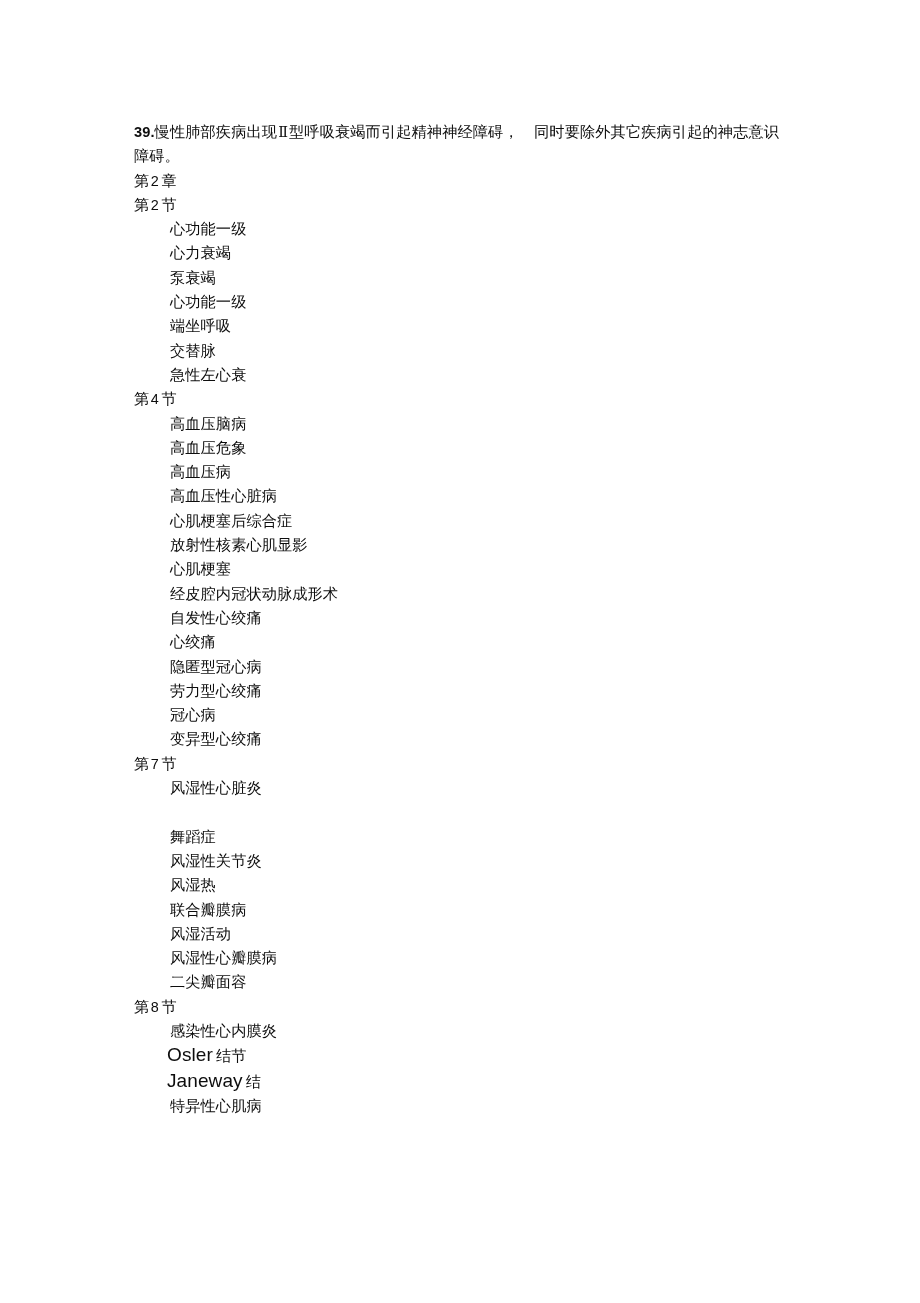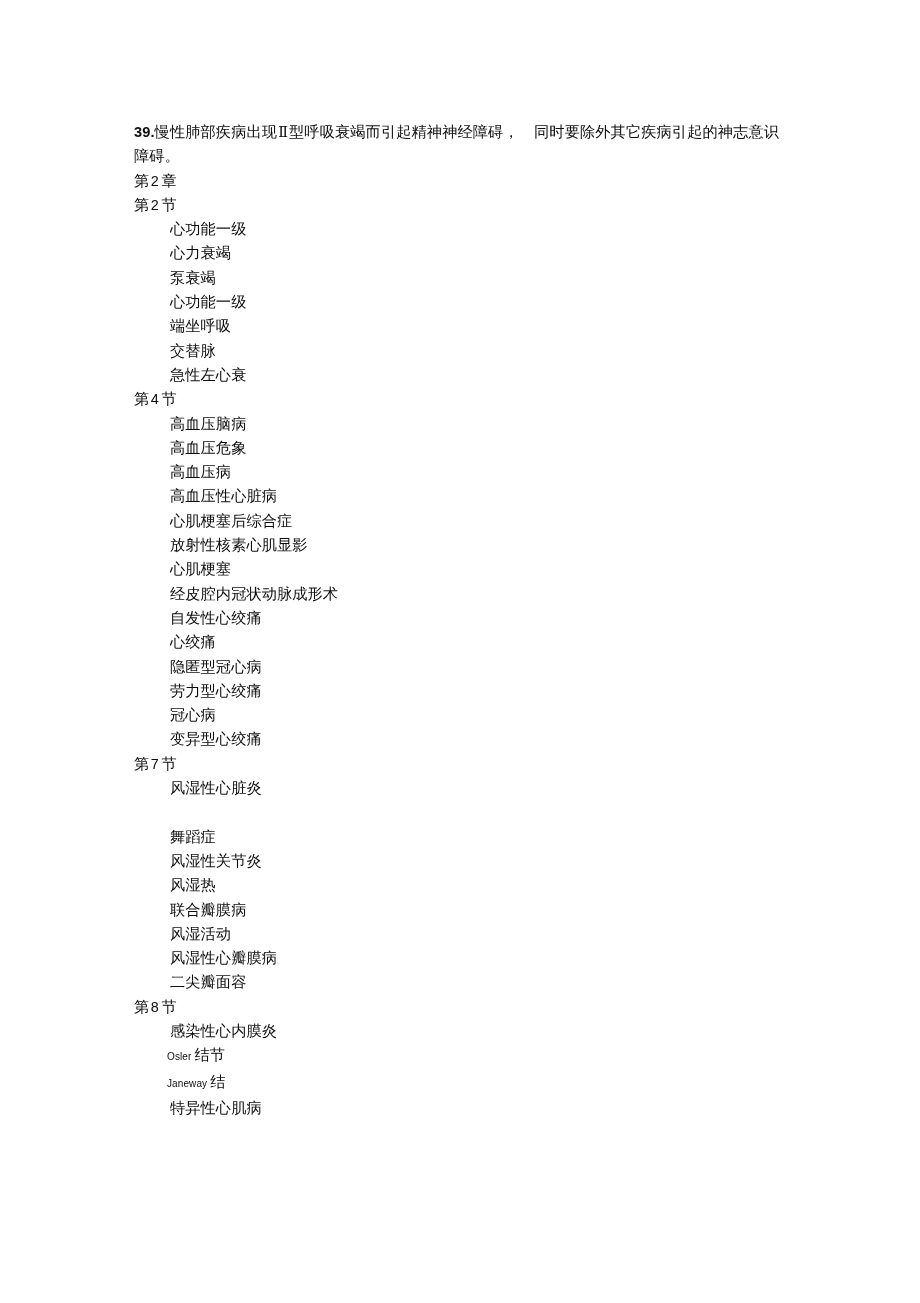--- a/index.html
+++ b/index.html
@@ -82,21 +82,21 @@
   .item {
     padding-left: 36px;
   }
 
   .item.tight {
     padding-left: 33px;
   }
 
   .item .latin {
     font-family: "Liberation Sans", "DejaVu Sans", sans-serif;
-    font-size: 10px;
+    font-size: 19px;
     padding-right: 3px;
   }
 
   
   .spacer {
     height: 24.3px;
   }
 </style>
 </head>
 <body>

